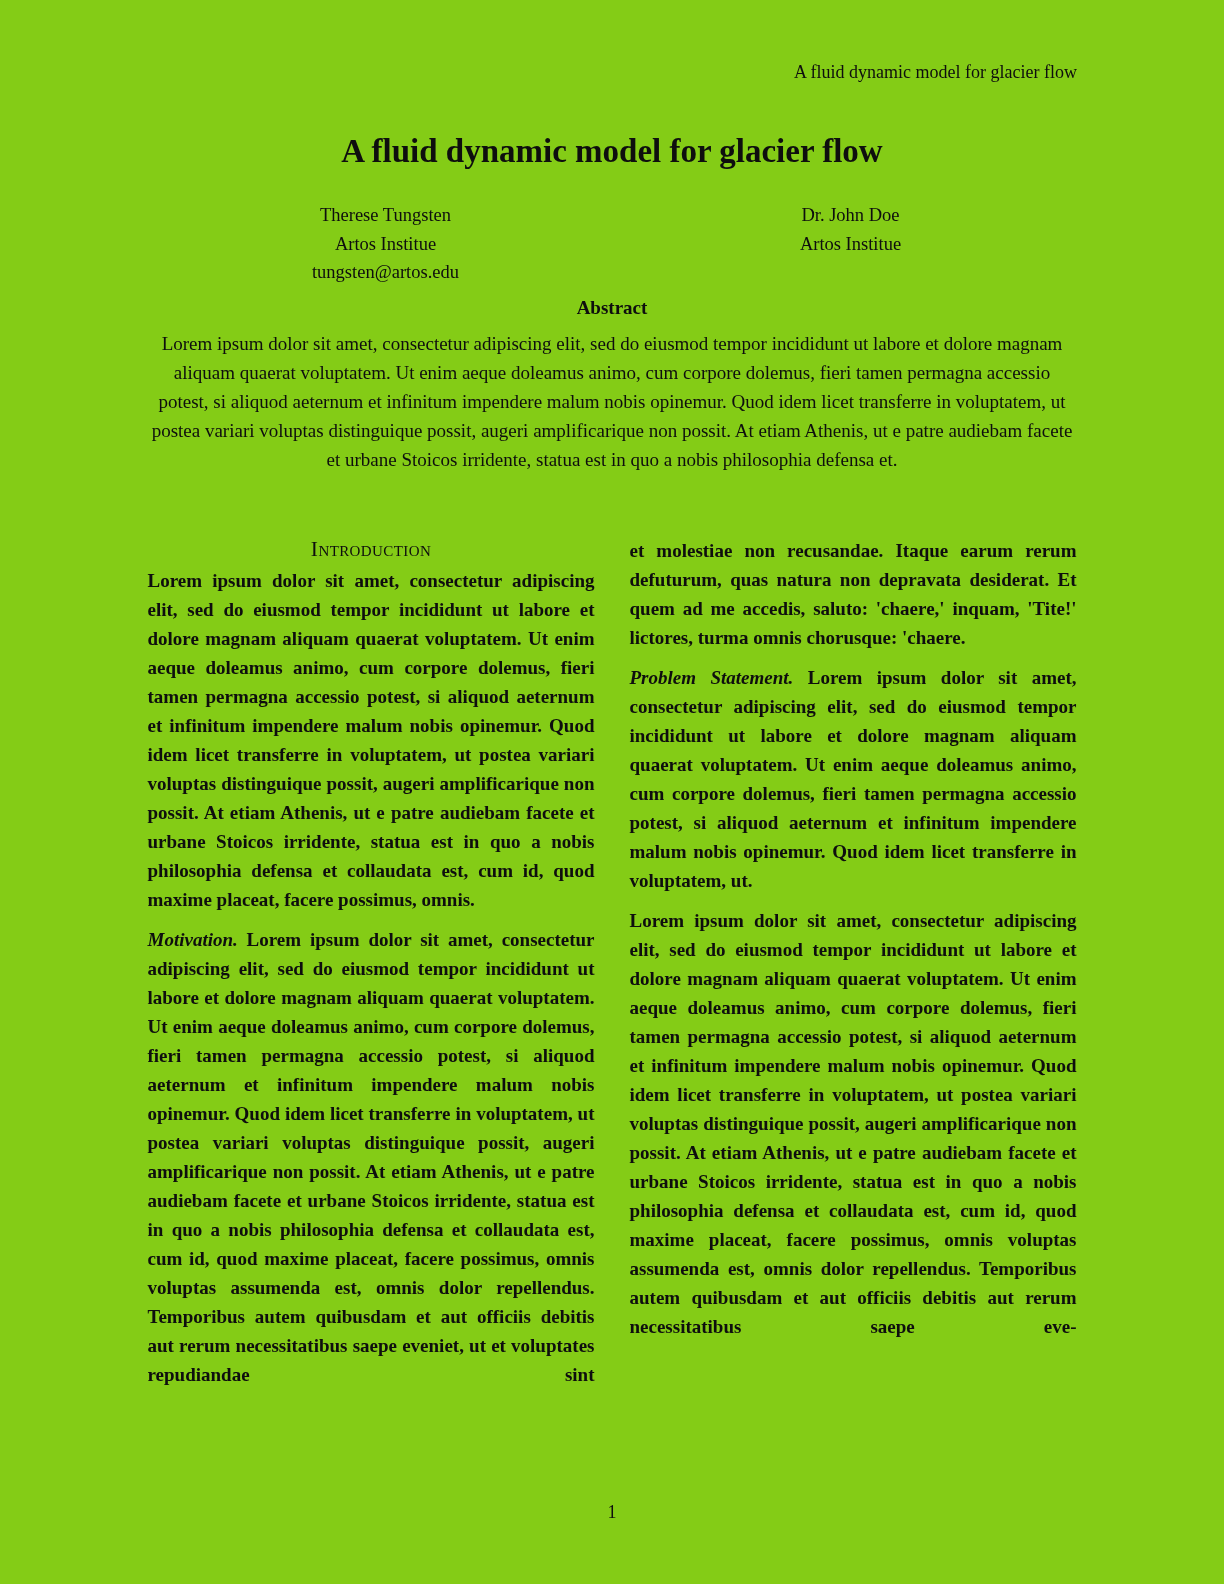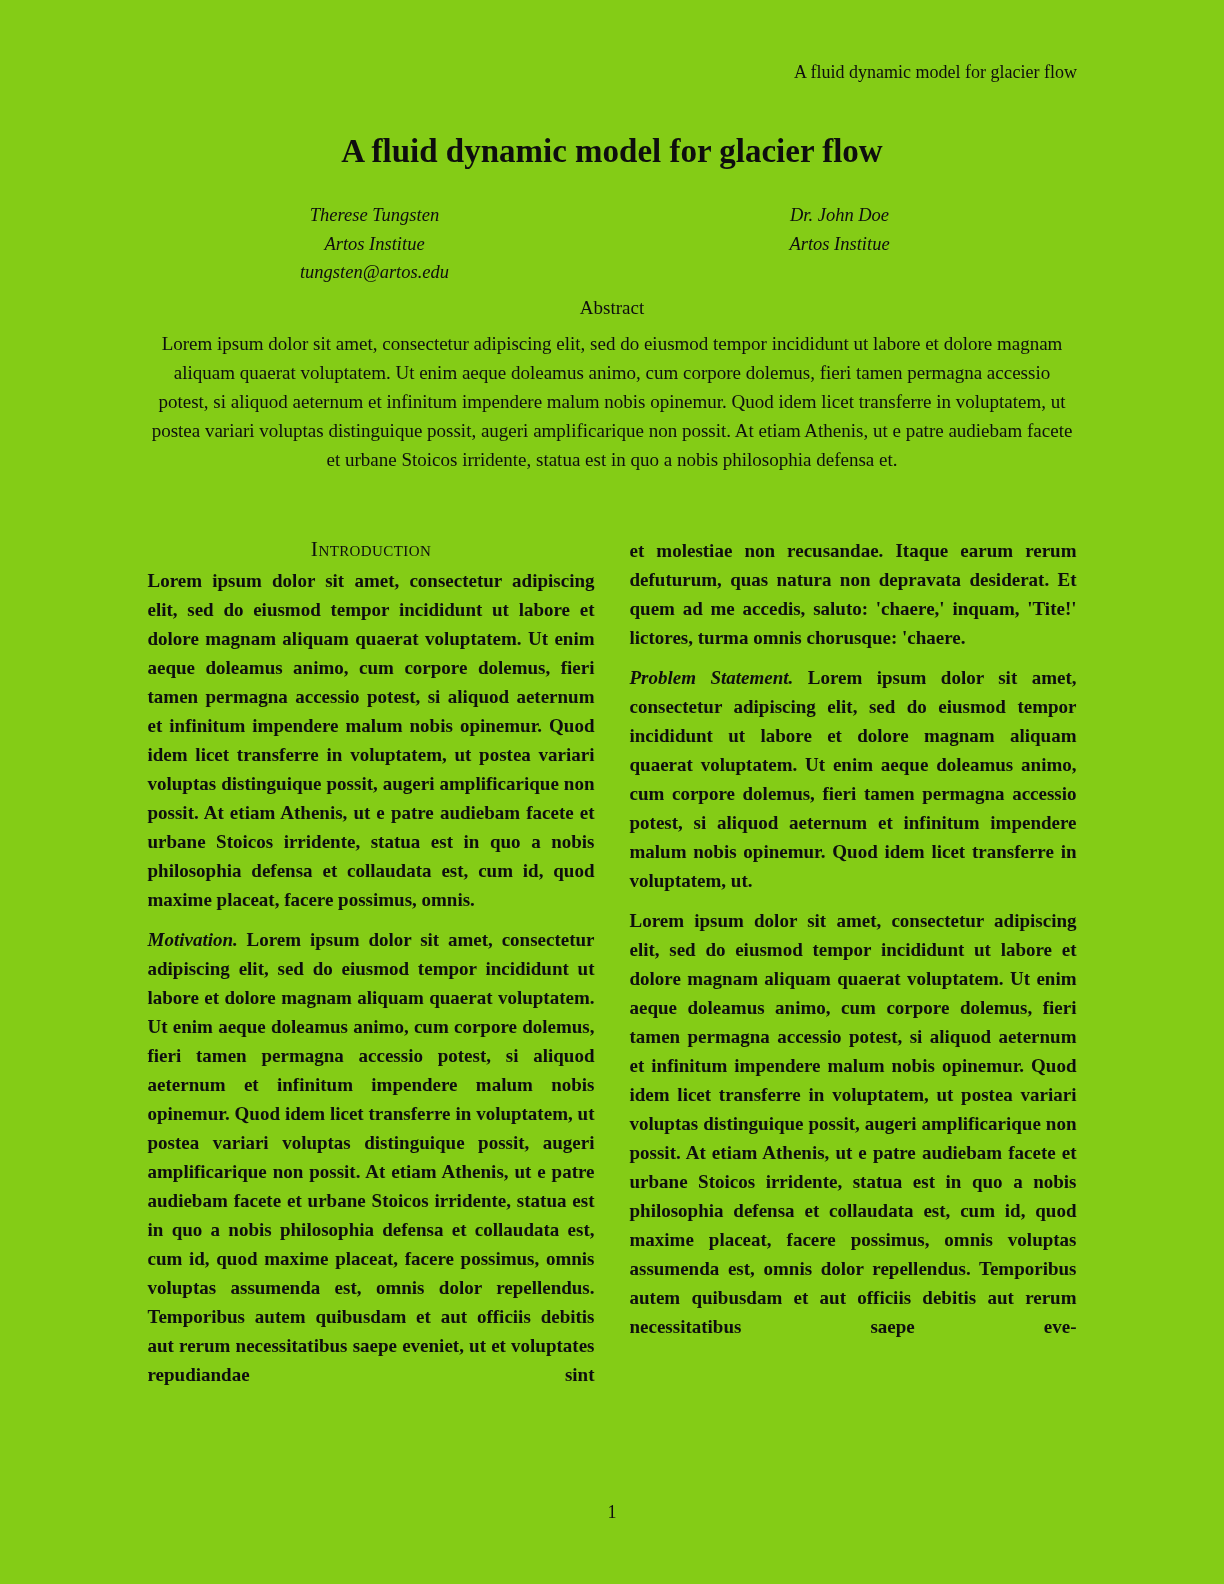--- a/index.html
+++ b/index.html
@@ -32,39 +32,38 @@
     width: 100%;
     text-align: center;
     font-size: 33px;
     font-weight: bold;
     line-height: 40px;
     margin: 0;
   }
   .authors {
     position: absolute;
     top: 201px;
-    left: 142px;
+    left: 153px;
     width: 930px;
     display: flex;
-    font-style: italic;
   }
   .author {
     flex: 1;
     text-align: center;
     font-size: 18.5px;
     line-height: 28.5px;
   }
   .abstract-heading {
     position: absolute;
     top: 297px;
     left: 0;
     width: 100%;
     text-align: center;
     font-size: 19px;
-    font-weight: normal;
+    font-weight: bold;
     margin: 0;
   }
   .abstract-text {
     position: absolute;
     top: 329px;
     left: 147px;
     width: 930px;
     text-align: center;
     font-size: 19px;
     line-height: 29px;

